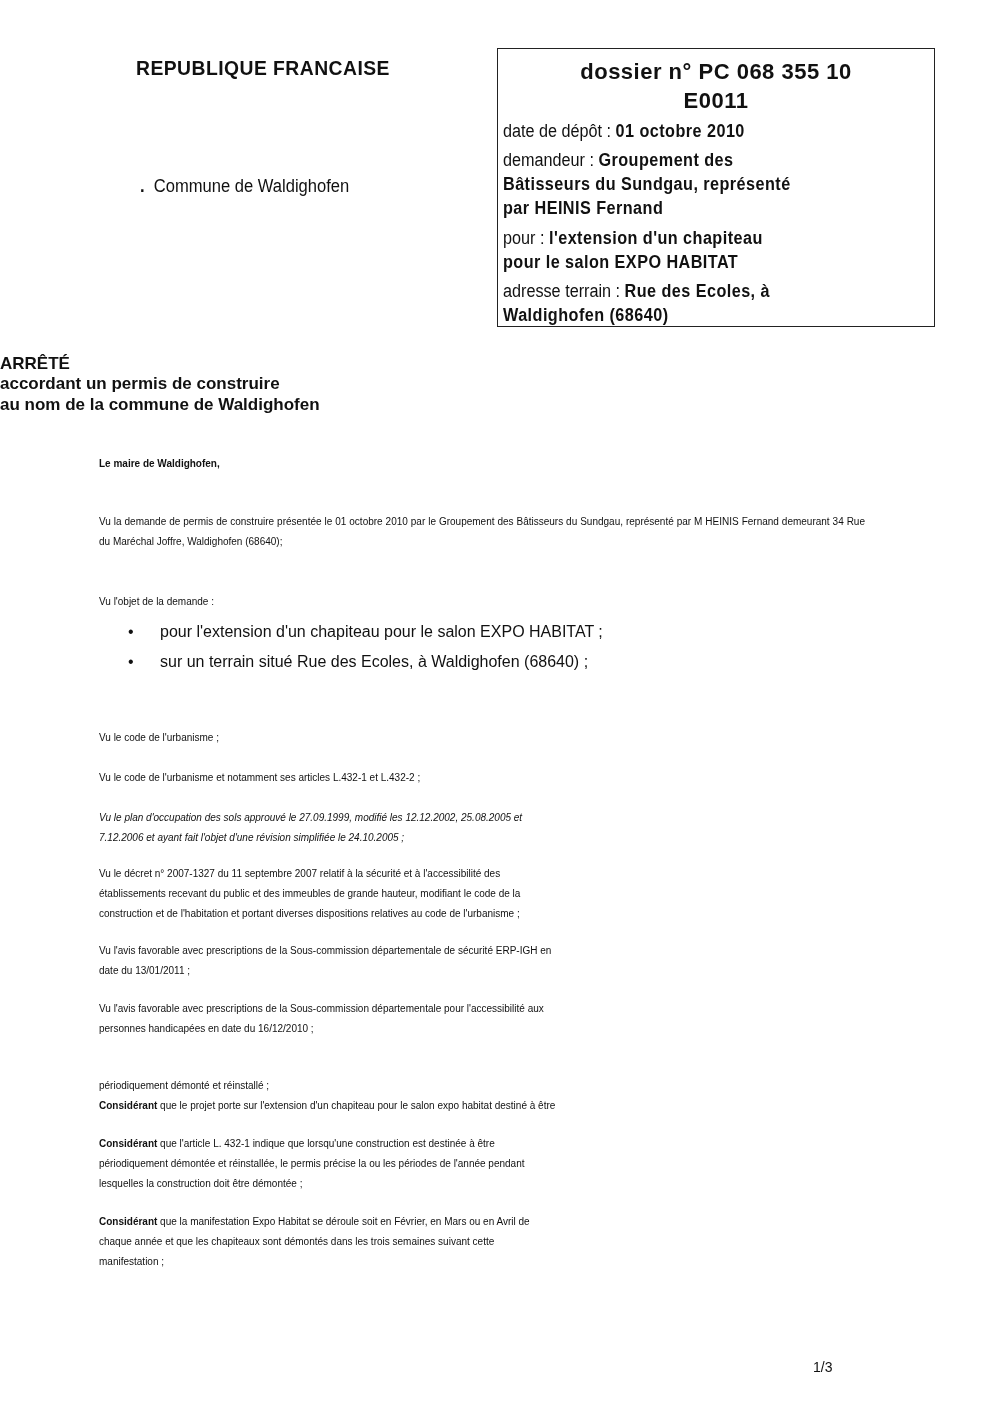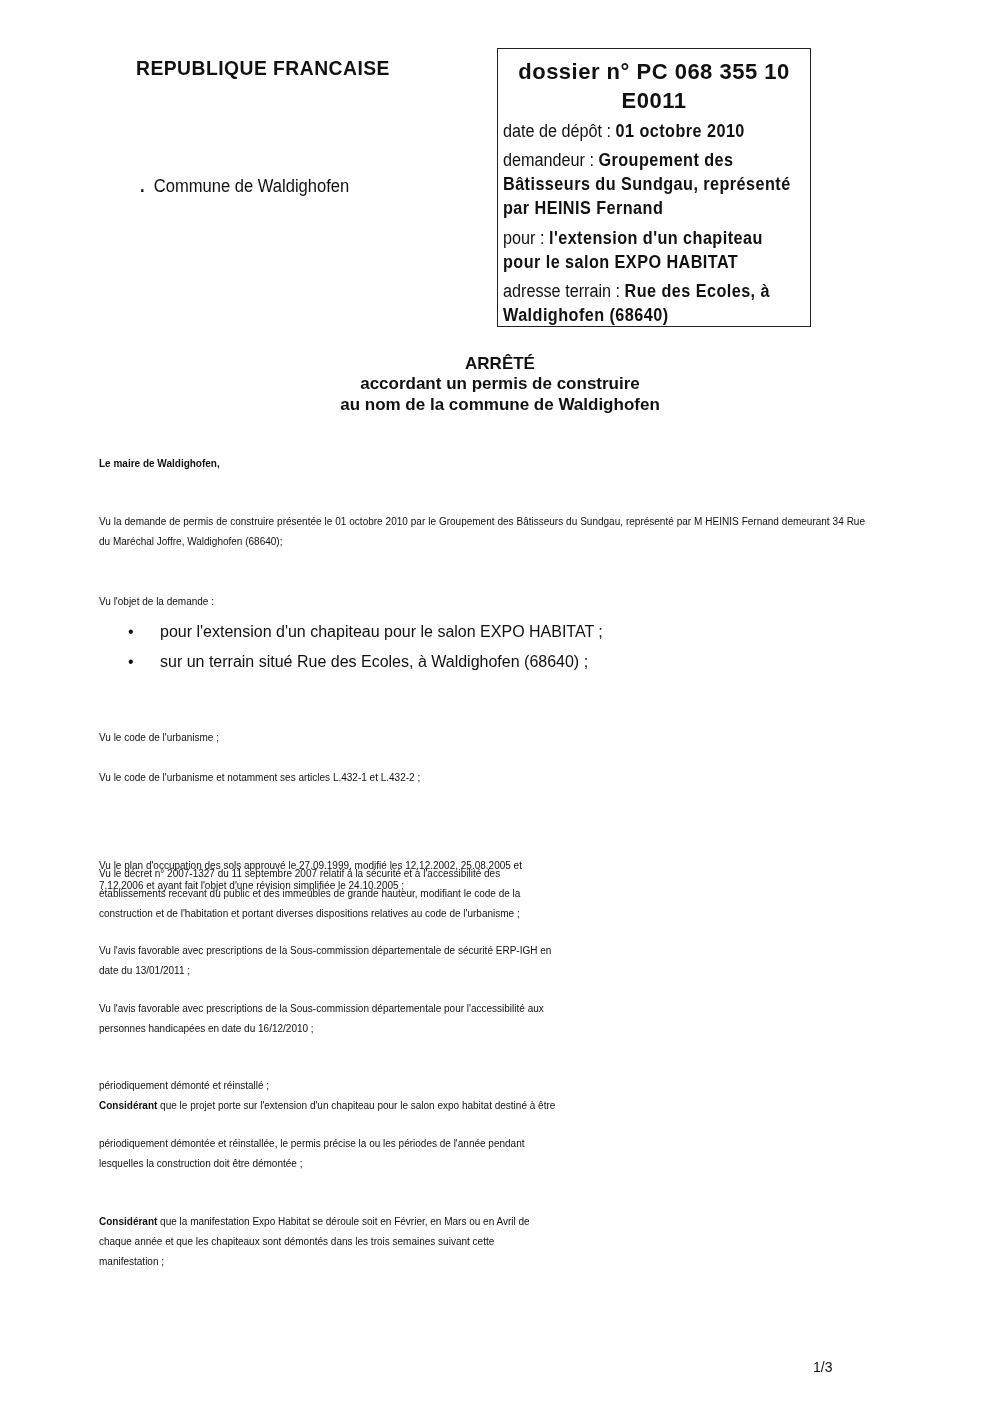--- a/index.html
+++ b/index.html
@@ -6,29 +6,29 @@
   body { width: 1000px; height: 1415px; position: relative; overflow: hidden;
          font-family: "Liberation Sans", sans-serif; color: #111; }
   .page { position: absolute; left: 0; top: 0; width: 1000px; height: 1415px; }
 
   .rf-title { position: absolute; left: 136px; top: 56px; font-size: 21px; font-weight: bold;
               letter-spacing: 0.5px; transform: scaleX(0.92); transform-origin: left top; }
   .commune { position: absolute; left: 140px; top: 176px; font-size: 18px;
              transform: scaleX(0.92); transform-origin: left top; }
   .commune .dot { font-weight: bold; margin-right: 10px; }
 
-  .dossier-box { position: absolute; left: 497px; top: 48px; width: 314px; height: 279px;
+  .dossier-box { position: absolute; left: 497px; top: 48px; width: 438px; height: 279px;
                  border: 1.5px solid #222; box-sizing: border-box; }
   .dossier-num { position: absolute; left: 0; right: 0; top: 8px; text-align: center;
                  font-size: 22px; font-weight: bold; line-height: 29px; letter-spacing: 0.5px; }
   .box-row { position: absolute; left: 5px; right: 4px; font-size: 18px; line-height: 24px;
              transform: scaleX(0.9); transform-origin: left top; width: 410px; }
   .box-row b { font-weight: bold; letter-spacing: 0.5px; }
 
-  .center-title { position: absolute; left: 0; width: 1000px; text-align: center;
+  .center-title { position: absolute; left: 0; width: 1000px; text-align: left;
                   font-weight: bold; font-size: 17px; line-height: 21px; }
 
   .para { position: absolute; left: 99px; width: 766px; font-size: 10px; line-height: 20px; }
   .para.justify { text-align: justify; text-align-last: left; }
   .bold-lead { font-weight: bold; }
 
   .bullet { position: absolute; left: 128px; font-size: 16px; line-height: 20px; }
   .bullet .dot { display: inline-block; width: 32px; }
 
   .page-num { position: absolute; left: 813px; top: 1359px; font-size: 14px; }
@@ -79,21 +79,21 @@
   <div class="bullet" style="top:622px;">
     <span class="dot">•</span><span>pour l'extension d'un chapiteau pour le salon EXPO HABITAT ;</span>
   </div>
   <div class="bullet" style="top:652px;">
     <span class="dot">•</span><span>sur un terrain situé Rue des Ecoles, à Waldighofen (68640) ;</span>
   </div>
 
   <div class="para" style="top:728px;">Vu le code de l'urbanisme ;</div>
   <div class="para" style="top:768px;">Vu le code de l'urbanisme et notamment ses articles L.432-1 et L.432-2 ;</div>
 
-  <div class="para" style="top:856px;">
+  <div class="para" style="top:808px;font-style:italic;">
     <div>Vu le plan d'occupation des sols approuvé le 27.09.1999, modifié les 12.12.2002, 25.08.2005 et</div>
     <div>7.12.2006 et ayant fait l'objet d'une révision simplifiée le 24.10.2005 ;</div>
   </div>
 
   <div class="para" style="top:864px;">
     <div>Vu le décret n° 2007-1327 du 11 septembre 2007 relatif à la sécurité et à l'accessibilité des</div>
     <div>établissements recevant du public et des immeubles de grande hauteur, modifiant le code de la</div>
     <div>construction et de l'habitation et portant diverses dispositions relatives au code de l'urbanisme ;</div>
   </div>
 
@@ -106,20 +106,21 @@
     <div>Vu l'avis favorable avec prescriptions de la Sous-commission départementale pour l'accessibilité aux</div>
     <div>personnes handicapées en date du 16/12/2010 ;</div>
   </div>
 
   <div class="para" style="top:1076px;">
     <div>périodiquement démonté et réinstallé ;</div>
     <div><span class="bold-lead">Considérant</span><span> que le projet porte sur l'extension d'un chapiteau pour le salon expo habitat destiné à être</span></div>
   </div>
 
   <div class="para" style="top:1134px;">
+    <div><span class="bold-lead">Considérant</span><span> que l'article L. 432-1 indique que lorsqu'une construction est destinée à être</span></div>
     <div>périodiquement démontée et réinstallée, le permis précise la ou les périodes de l'année pendant</div>
     <div>lesquelles la construction doit être démontée ;</div>
   </div>
 
   <div class="para" style="top:1212px;">
     <div><span class="bold-lead">Considérant</span><span> que la manifestation Expo Habitat se déroule soit en Février, en Mars ou en Avril de</span></div>
     <div>chaque année et que les chapiteaux sont démontés dans les trois semaines suivant cette</div>
     <div>manifestation ;</div>
   </div>
 

